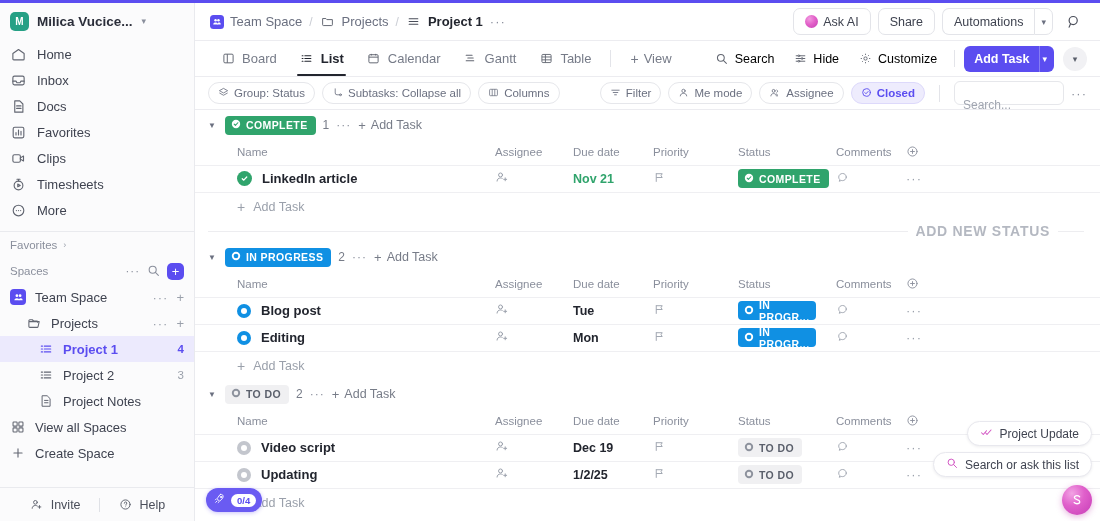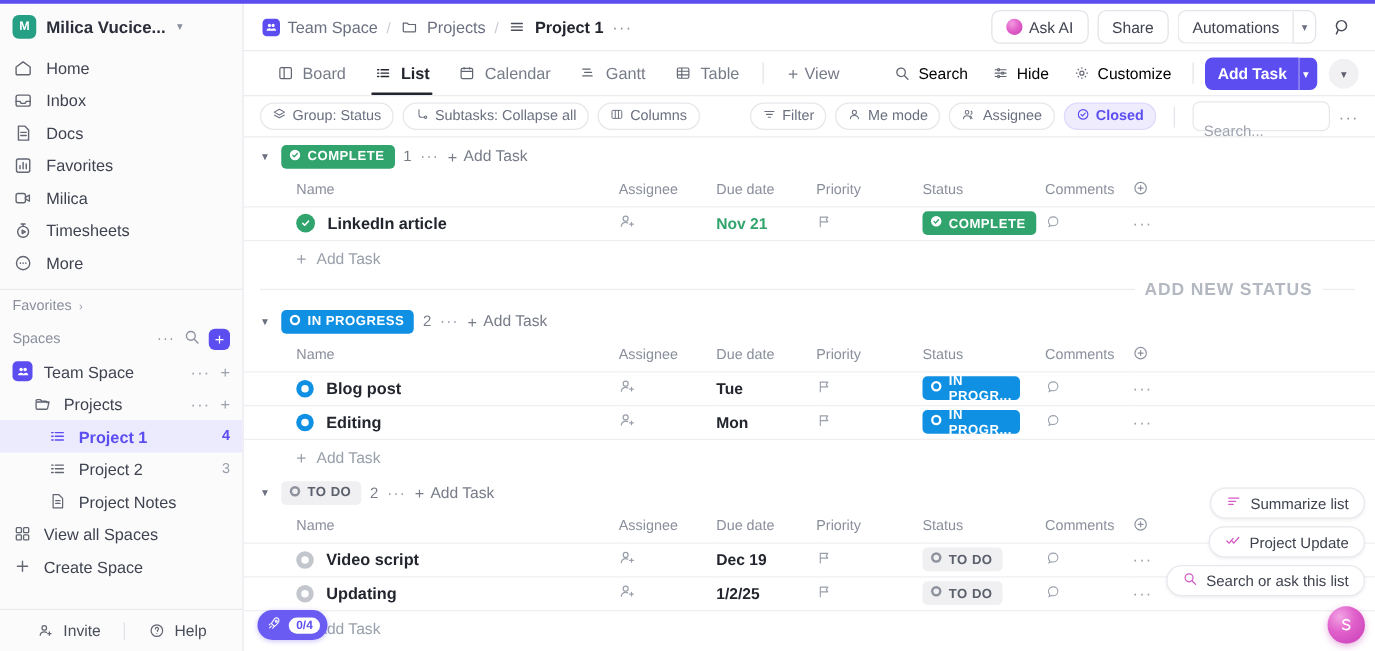--- a/index.html
+++ b/index.html
@@ -273,21 +273,21 @@
           </span>
         <span>Favorites</span>
       </div>
       <div class="nav-item">
         <span class="ico">
             <svg width="15" height="15" viewBox="0 0 24 24" fill="none" stroke="currentColor" stroke-width="1.8" stroke-linecap="round" stroke-linejoin="round">
               <rect x="3" y="6" width="12" height="12" rx="2.5"></rect>
               <path d="M15 11l5-3v8l-5-3z"></path>
             </svg>
           </span>
-        <span>Milica</span>
+        <span>Clips</span>
       </div>
       <div class="nav-item">
         <span class="ico">
             <svg width="15" height="15" viewBox="0 0 24 24" fill="none" stroke="currentColor" stroke-width="1.8" stroke-linecap="round" stroke-linejoin="round">
               <circle cx="12" cy="13.5" r="7"></circle>
               <path d="M9.5 3.5h5M12 3.5v2.8"></path>
               <path d="M10.8 11.3l4 2.2-4 2.2z"></path>
             </svg>
           </span>
         <span>Timesheets</span>
@@ -975,26 +975,20 @@
         <span><svg width="13" height="13" viewBox="0 0 24 24" fill="none" stroke="#fff" stroke-width="1.7" stroke-linecap="round" stroke-linejoin="round">
               <path d="M13.5 4.5c3.5-1 6 1.5 5 5-.7 2.4-3 5-6.5 7.5l-4.5-4.5C10 9 12.1 5.2 13.5 4.5z"></path>
               <circle cx="14.8" cy="9.2" r="1.4"></circle>
               <path d="M7.5 16.5 5 19M6 13l-1.5 1.5M11 18l-1.5 1.5"></path>
             </svg></span>
         <span class="cnt">0/4</span>
       </div>
 
       <div class="ai-stack">
         <div class="ai-pill">
-          <span><svg width="12" height="12" viewBox="0 0 24 24" fill="none" stroke="#d358c4" stroke-width="2" stroke-linecap="round">
-                <path d="M4 7h16M4 12h11M4 17h7"></path>
-              </svg></span>
-          <span>Summarize list</span>
-        </div>
-        <div class="ai-pill">
           <span><svg width="13" height="12" viewBox="0 0 24 24" fill="none" stroke="#d358c4" stroke-width="2.1" stroke-linecap="round" stroke-linejoin="round">
                 <path d="M2 13.5l3.5 3.5L12 9.5"></path>
                 <path d="M10 13.5l3 3.5 8-9"></path>
               </svg></span>
           <span>Project Update</span>
         </div>
         <div class="ai-pill">
           <span><svg width="12" height="12" viewBox="0 0 24 24" fill="none" stroke="#d358c4" stroke-width="2" stroke-linecap="round">
                 <circle cx="10.5" cy="10.5" r="6.3"></circle>
                 <path d="M15.2 15.2 21 21"></path>

